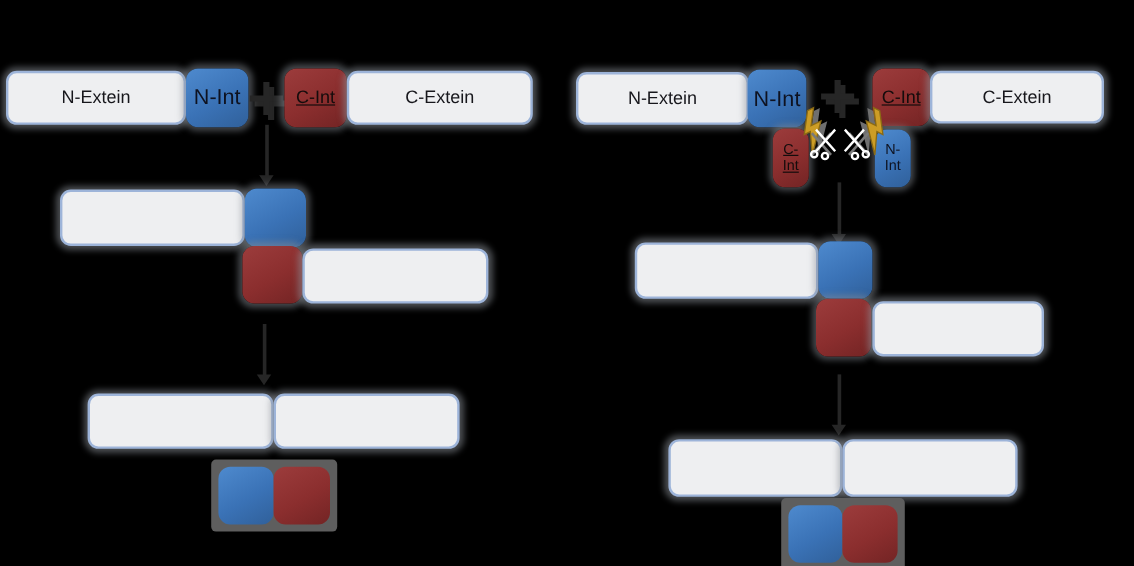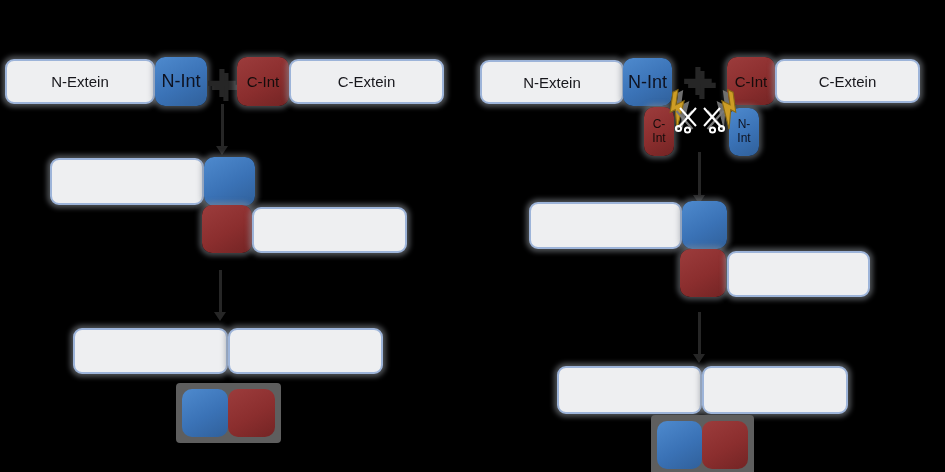--- a/index.html
+++ b/index.html
@@ -18,21 +18,21 @@
     font-size:15px;color:#17171c;
   }
   .blue{
     background:linear-gradient(150deg,#4e8ace,#3a72b6 55%,#30609a);
     border-radius:10px;box-shadow:0 0 5px 3px rgba(138,143,152,.5);
     font-size:18px;color:#0e1220;
   }
   .red{
     background:linear-gradient(150deg,#9c3c3c,#8b2e2e 55%,#732424);
     border-radius:10px;box-shadow:0 0 5px 3px rgba(138,143,152,.5);
-    font-size:15px;color:#140c0c;
+    font-size:15px;color:#140c0c;text-decoration:underline;
   }
   .cage{font-size:12px;line-height:1.15;flex-direction:column;font-weight:400;}
   .plus{
     position:absolute;display:flex;align-items:center;justify-content:center;
     color:#262626;font-weight:700;font-size:44px;
     font-family:"DejaVu Sans",sans-serif;
     text-shadow:4px 4px 0 rgba(95,95,95,.40);
   }
   .stem{position:absolute;width:3px;background:#262626;}
   .head{

